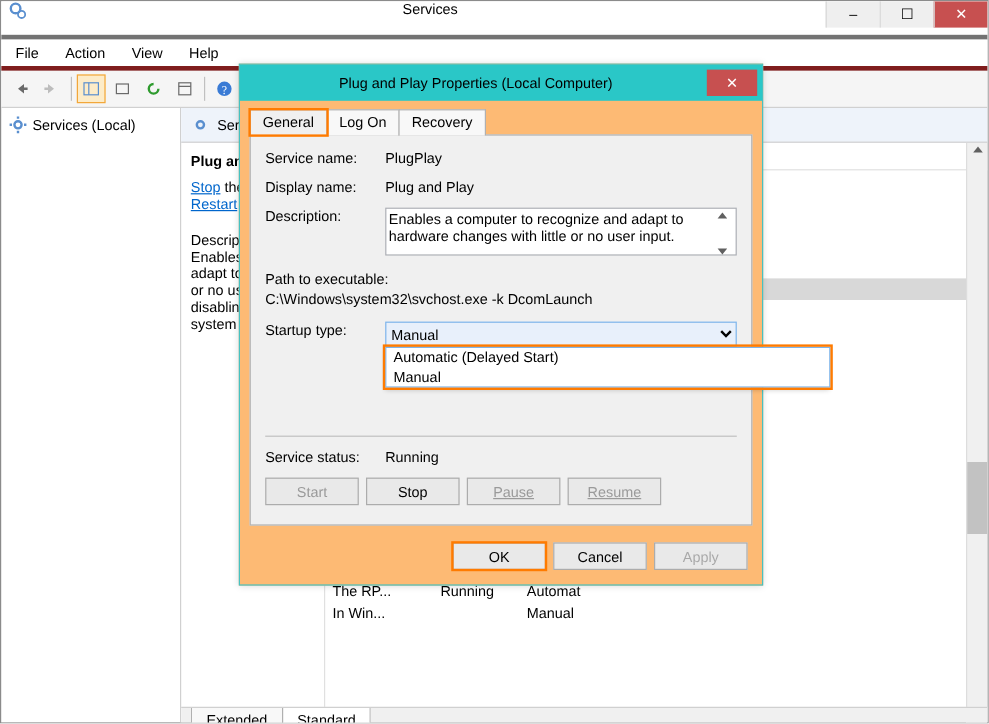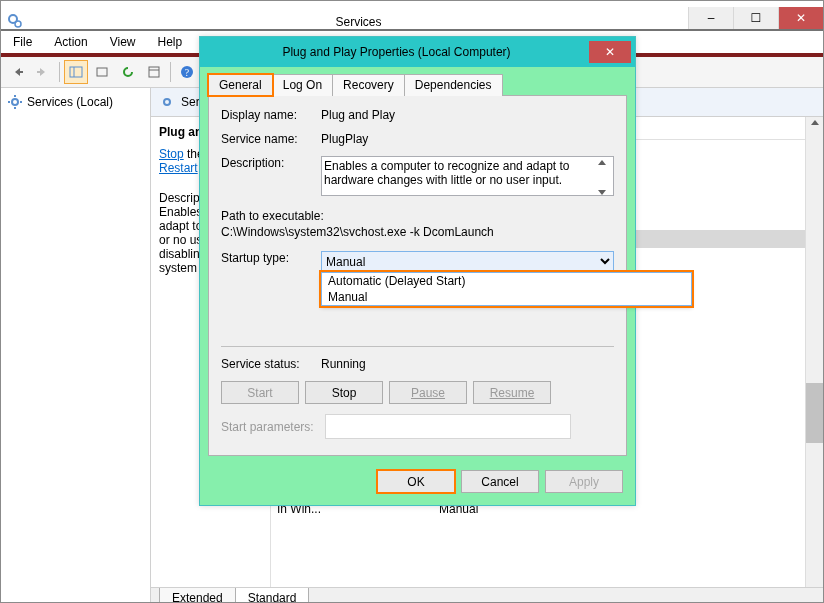--- a/index.html
+++ b/index.html
@@ -1,17 +1,17 @@
 <!DOCTYPE html>
 <html><head>
 <meta charset="utf-8">
 <style>
 html,body{margin:0;padding:0;font-family:"Segoe UI",Tahoma,sans-serif;font-size:12px;color:#000;background:#fff}
 .window{width:824px;height:603px;border:1px solid #8b8b8b;box-sizing:border-box;position:relative;background:#fff;overflow:hidden}
-.titlebar{height:28px;background:#fff;display:flex;align-items:flex-end;border-bottom:2px solid #737373}
+.titlebar{height:28px;background:#fff;display:flex;align-items:flex-start;border-bottom:4px solid #737373}
 .titlebar .app-icon{width:16px;height:16px;margin:0 6px;display:inline-block}
 .titlebar .title{flex:1;text-align:center;font-size:12px;color:#000}
 .winbtn{width:44px;height:22px;display:flex;align-items:center;justify-content:center;border-left:1px solid #d8d8d8;background:#efefef}
 .winbtn.close{background:#c75050;color:#fff}
 .menubar{height:22px;display:flex;align-items:center;padding:0 6px;gap:10px;border-bottom:4px solid #7f1d1d;background:#fff}
 .menubar span{padding:2px 6px}
 .toolbar{height:30px;display:flex;align-items:center;padding:0 4px;gap:2px;border-bottom:1px solid #d0d0d0;background:#f5f5f5}
 .tbtn{width:22px;height:22px;display:flex;align-items:center;justify-content:center;border:1px solid transparent}
 .tsep{width:1px;height:20px;background:#c0c0c0;margin:0 2px}
 .body{display:flex;height:calc(603px - 28px - 22px - 30px - 2px);position:relative}
@@ -28,21 +28,21 @@
 .grid-head .col{padding:4px 6px;border-right:1px solid #e8e8e8;font-size:12px;white-space:nowrap;overflow:hidden}
 .grid-body .row{display:flex;height:18px;align-items:center}
 .grid-body .row .cell{padding:1px 6px;white-space:nowrap;overflow:hidden;font-size:12px}
 .grid-body .row.sel{background:#d8d8d8}
 .tabs-bottom{position:absolute;bottom:0;left:0;height:22px;display:flex;padding-left:8px;background:#f0f0f0;border-top:1px solid #d0d0d0;width:100%;box-sizing:border-box}
 .tabs-bottom .tab{padding:3px 12px;border:1px solid #b0b0b0;border-top:none;background:#f8f8f8;border-bottom-left-radius:4px;border-bottom-right-radius:4px;margin-right:-1px;font-size:12px}
 .tabs-bottom .tab.active{background:#fff}
 .vscroll{position:absolute;right:0;top:0;bottom:0;width:17px;background:#f0f0f0;border-left:1px solid #ddd;display:flex;flex-direction:column;align-items:center;justify-content:space-between}
 .vscroll .thumb{width:100%;height:60px;background:#c2c2c2;margin-top:100px}
 
-.dialog{position:absolute;left:198px;top:35px;width:435px;border:1px solid #46c1c1;background:#86efac;box-shadow:0 0 6px rgba(0,0,0,.15);z-index:10}
+.dialog{position:absolute;left:198px;top:52px;width:435px;border:1px solid #46c1c1;background:#fdba74;box-shadow:0 0 6px rgba(0,0,0,.15);z-index:10}
 .dialog .dtitle{height:30px;background:#2ac7c7;display:flex;align-items:center;padding:0 4px;color:#000}
 .dialog .dtitle span{flex:1;text-align:center;font-size:12px}
 .dialog .dclose{width:42px;height:22px;background:#c75050;color:#fff;display:flex;align-items:center;justify-content:center}
 .dtabs{display:flex;margin:6px 8px 0 8px}
 .dtab{padding:3px 10px;border:1px solid #b0b0b0;border-bottom:none;background:#f8f8f8;font-size:12px;margin-right:-1px;position:relative;top:1px}
 .dtab.active{background:#f0f0f0;border-bottom:1px solid #f0f0f0;z-index:2}
 .dpanel{margin:0 8px 8px 8px;border:1px solid #b0b0b0;border-top:1px solid #b0b0b0;padding:12px 12px 6px 12px;background:#f0f0f0}
 .frow{display:flex;margin-bottom:10px;align-items:flex-start}
 .frow .lab{width:100px;font-size:12px}
 .frow .val{flex:1;font-size:12px}
@@ -309,31 +309,30 @@
     <div class="dtitle">
       <span>Plug and Play Properties (Local Computer)</span>
       <div class="dclose">
           <span>✕</span>
         </div>
     </div>
     <div class="dtabs">
       <div class="dtab active hl-orange">General</div>
       <div class="dtab">Log On</div>
       <div class="dtab">Recovery</div>
-      <div class="dtab">Dependencies</div>
     </div>
     <div class="dpanel">
 
+      <div class="frow">
+        <div class="lab">Service name:</div>
+        <div class="val">PlugPlay</div>
+      </div>
       <div class="frow">
         <div class="lab">Display name:</div>
         <div class="val">Plug and Play</div>
-      </div>
-      <div class="frow">
-        <div class="lab">Service name:</div>
-        <div class="val">PlugPlay</div>
       </div>
       <div class="frow">
         <div class="lab">Description:</div>
         <div class="val descbox">
           <textarea readonly="" style="">Enables a computer to recognize and adapt to hardware changes with little or no user input.</textarea>
           <div style="position:absolute;right:2px;top:2px;bottom:2px;width:16px;display:flex;flex-direction:column;justify-content:space-between">
             <svg width="12" height="10" viewBox="0 0 12 10">
                 <path d="M6 2l4 5H2z" fill="#606060"></path>
               </svg>
             <svg width="12" height="10" viewBox="0 0 12 10">
@@ -370,24 +369,20 @@
       </div>
 
       <div class="btnrow">
         <button class="dis" disabled=""><span style="">Start</span></button>
         <button><span>Stop</span></button>
         <button class="dis" disabled=""><span style="text-decoration:underline">Pause</span></button>
         <button class="dis" disabled=""><span style="text-decoration:underline">Resume</span></button>
       </div>
 
 
-      <div class="frow" style="align-items:center">
-        <div class="lab" style="color:#9a9a9a">Start parameters:</div>
-        <input type="text" class="paraminput" disabled="" style="">
-      </div>
 
     </div>
 
     <div class="dlg-actions">
       <button class="hl-orange">OK</button>
       <button>Cancel</button>
       <button class="dis" disabled="">Apply</button>
     </div>
   </div>
 

